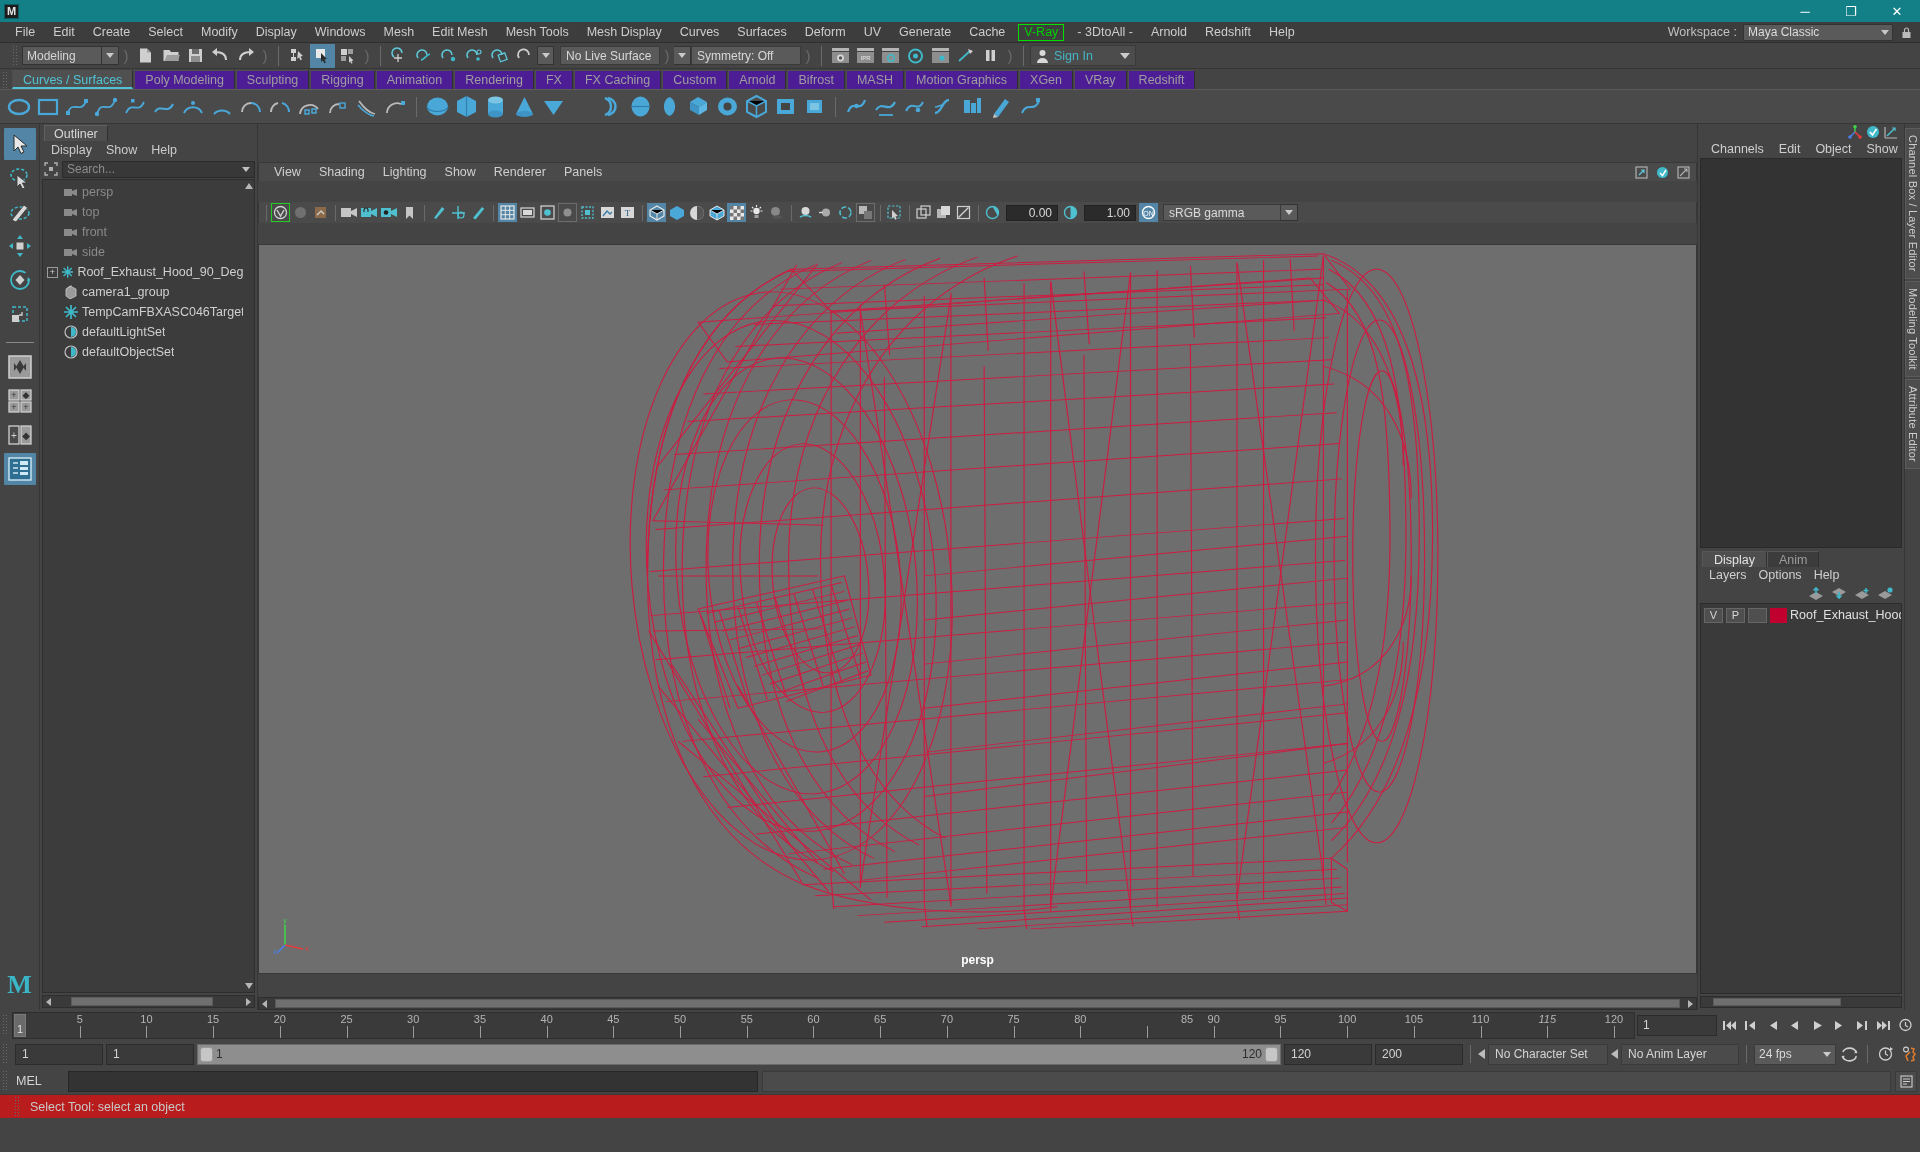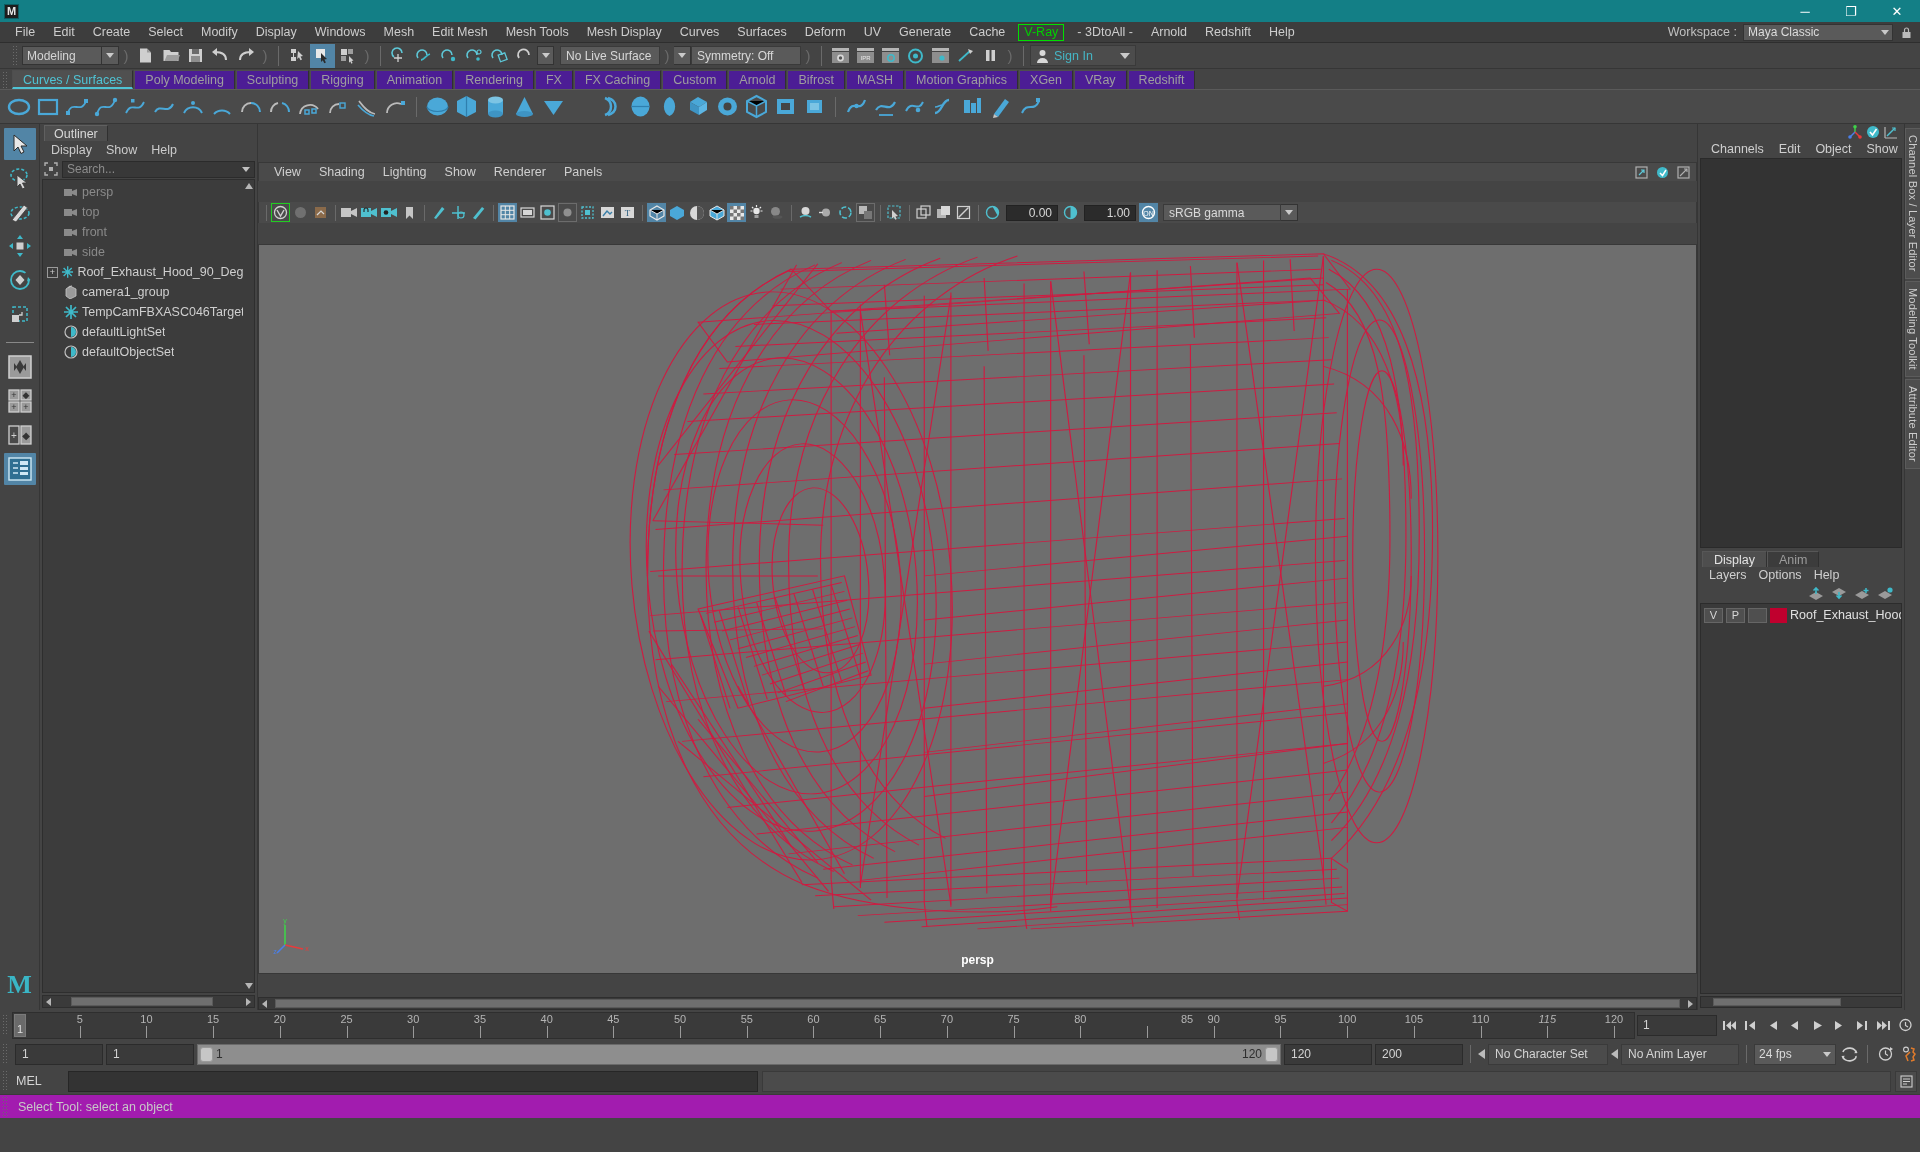--- a/index.html
+++ b/index.html
@@ -401,22 +401,22 @@
   }
   .mel-output {
     flex: 1; height: 21px; background: #4b4b4b; border: 1px solid #3a3a3a; min-width: 0;
   }
   .mel-btn {
     width: 22px; height: 21px; background: #4b4b4b; border: 1px solid #3a3a3a;
     display: flex; align-items: center; justify-content: center; flex: none;
     margin-right: 3px;
   }
   .helpline {
-    height: 24px; background: #a21caf; display: flex; align-items: center;
-    padding-left: 2px; gap: 6px; border-top: 1px solid #3a3a3a;
+    height: 24px; background: #b91c1c; display: flex; align-items: center;
+    padding-left: 14px; gap: 6px; border-top: 1px solid #3a3a3a;
   }
   .helpline .txt { font-size: 12.5px; color: #c8c8c8; }
 
   svg { display: block; }
 </style>
 </head>
 <body>
 
 <div class="titlebar">
   <div class="app-icon">M</div>

